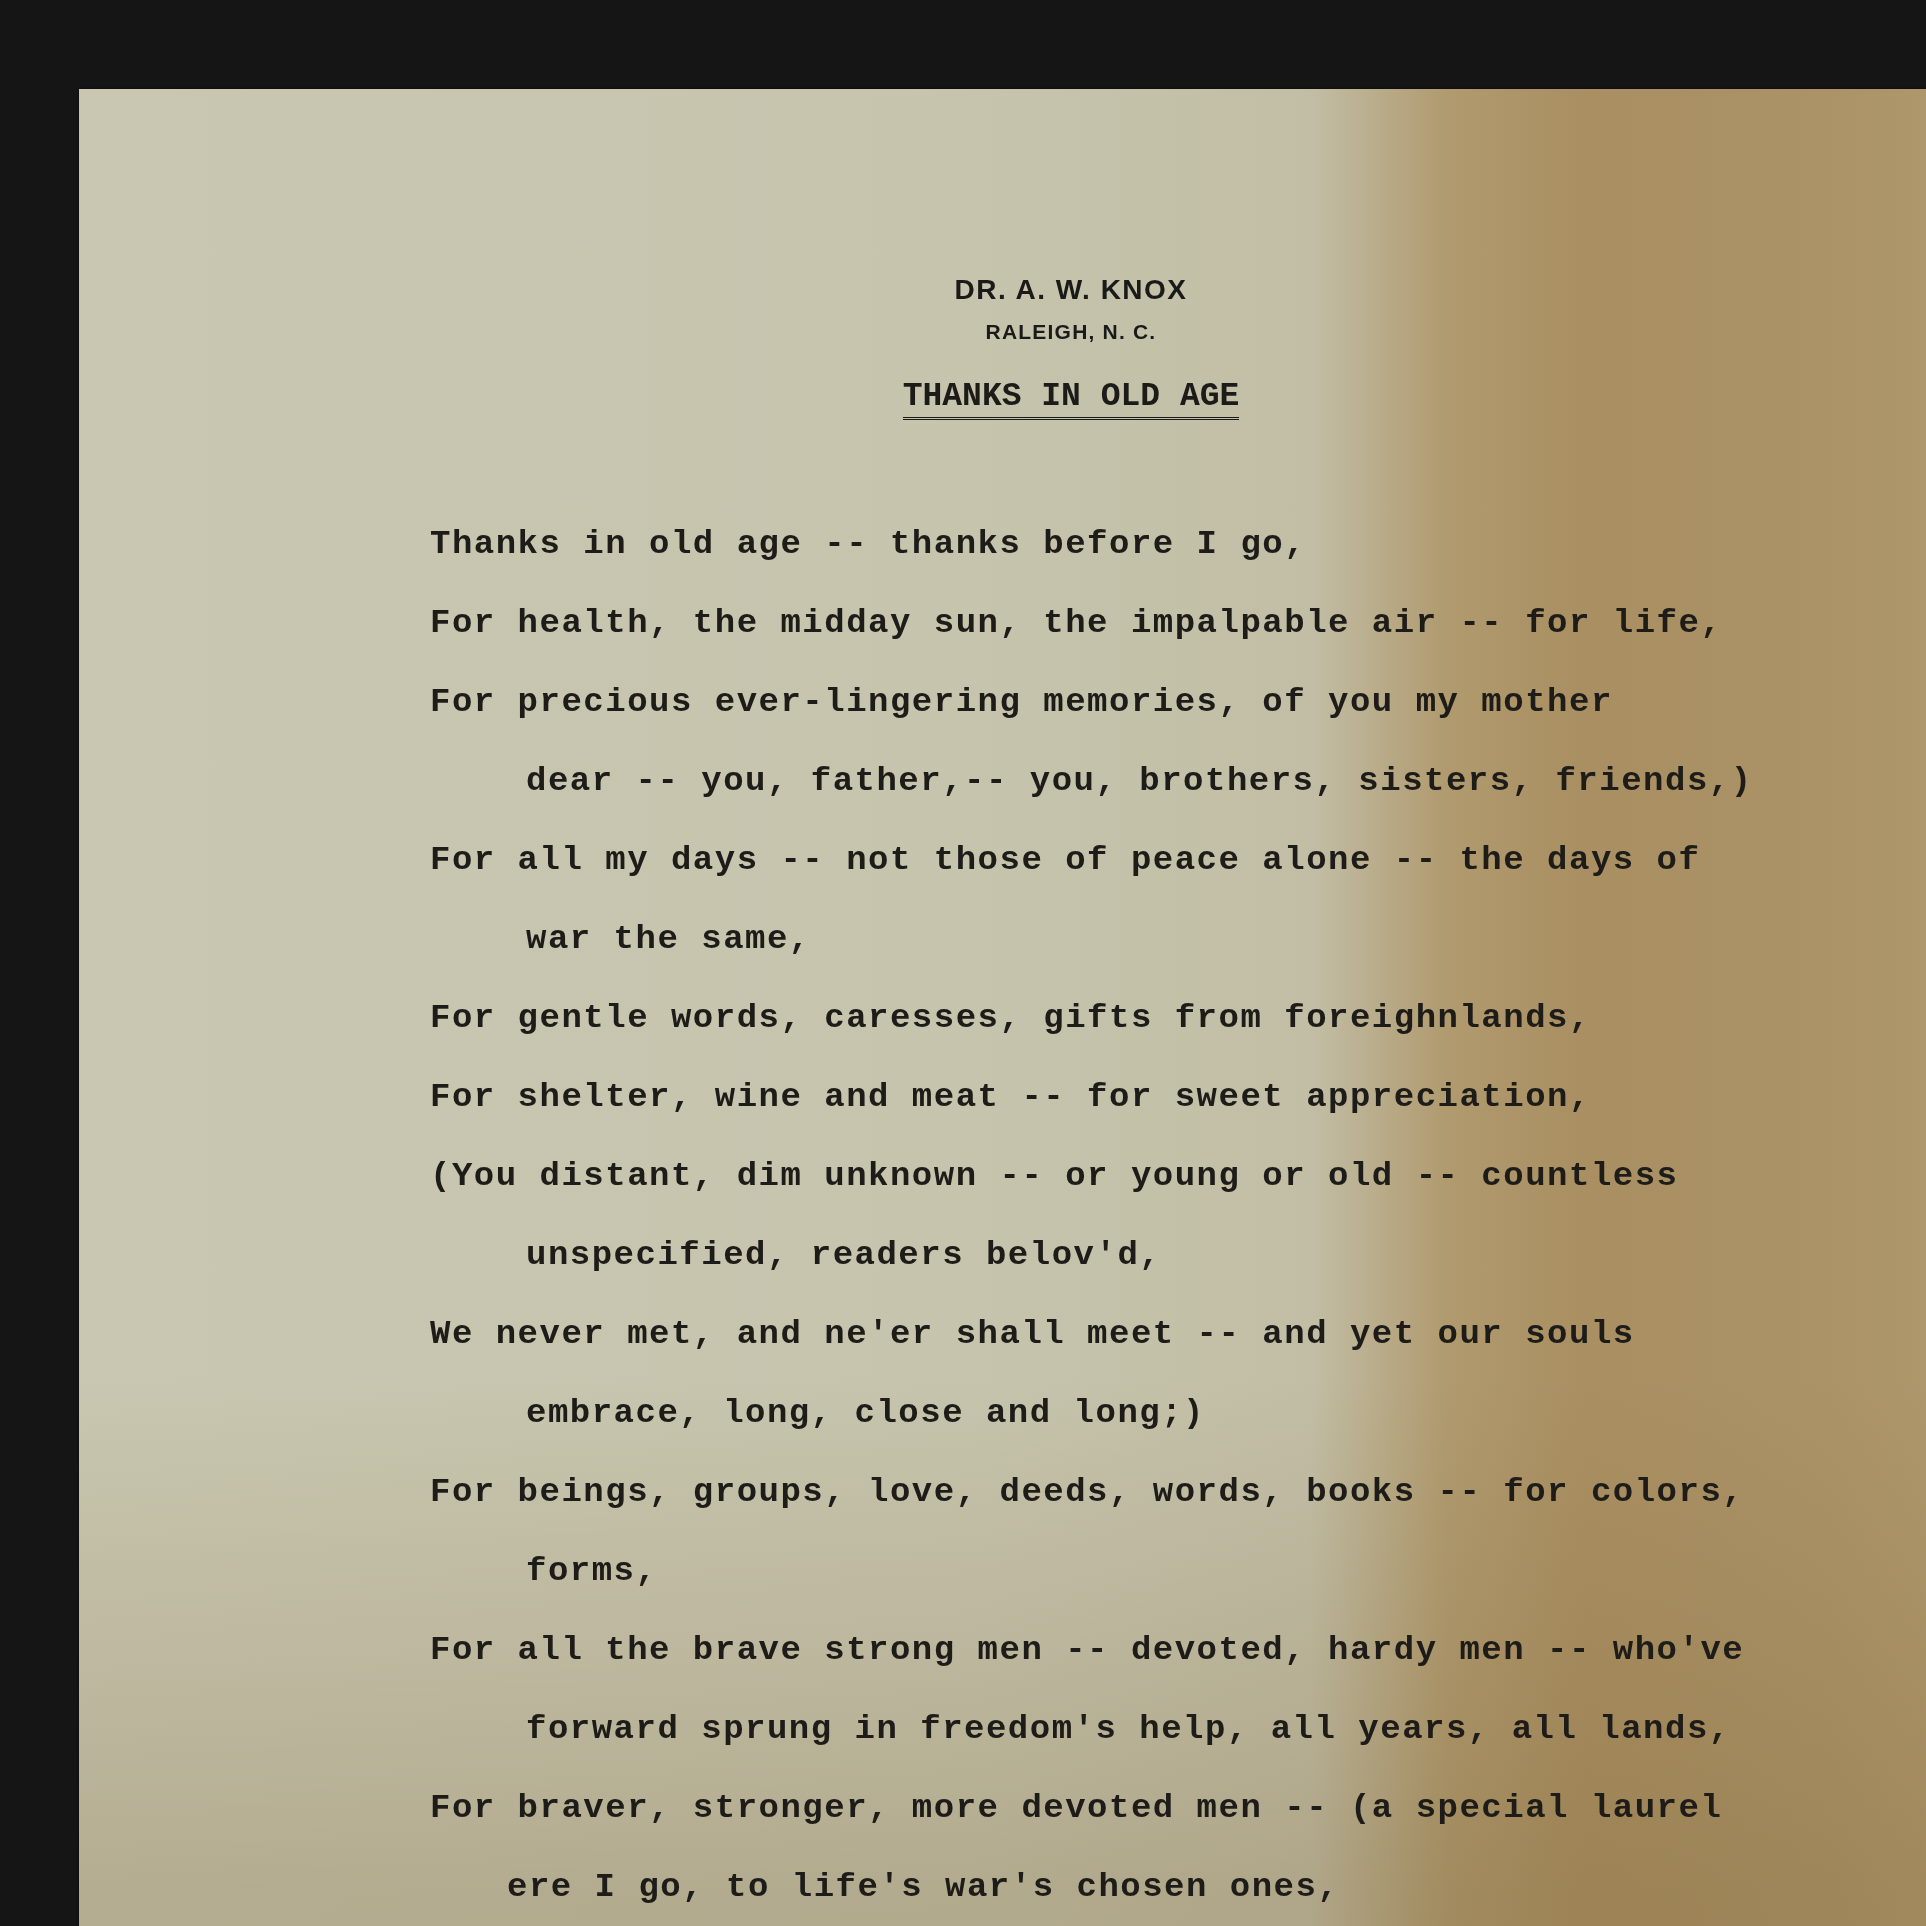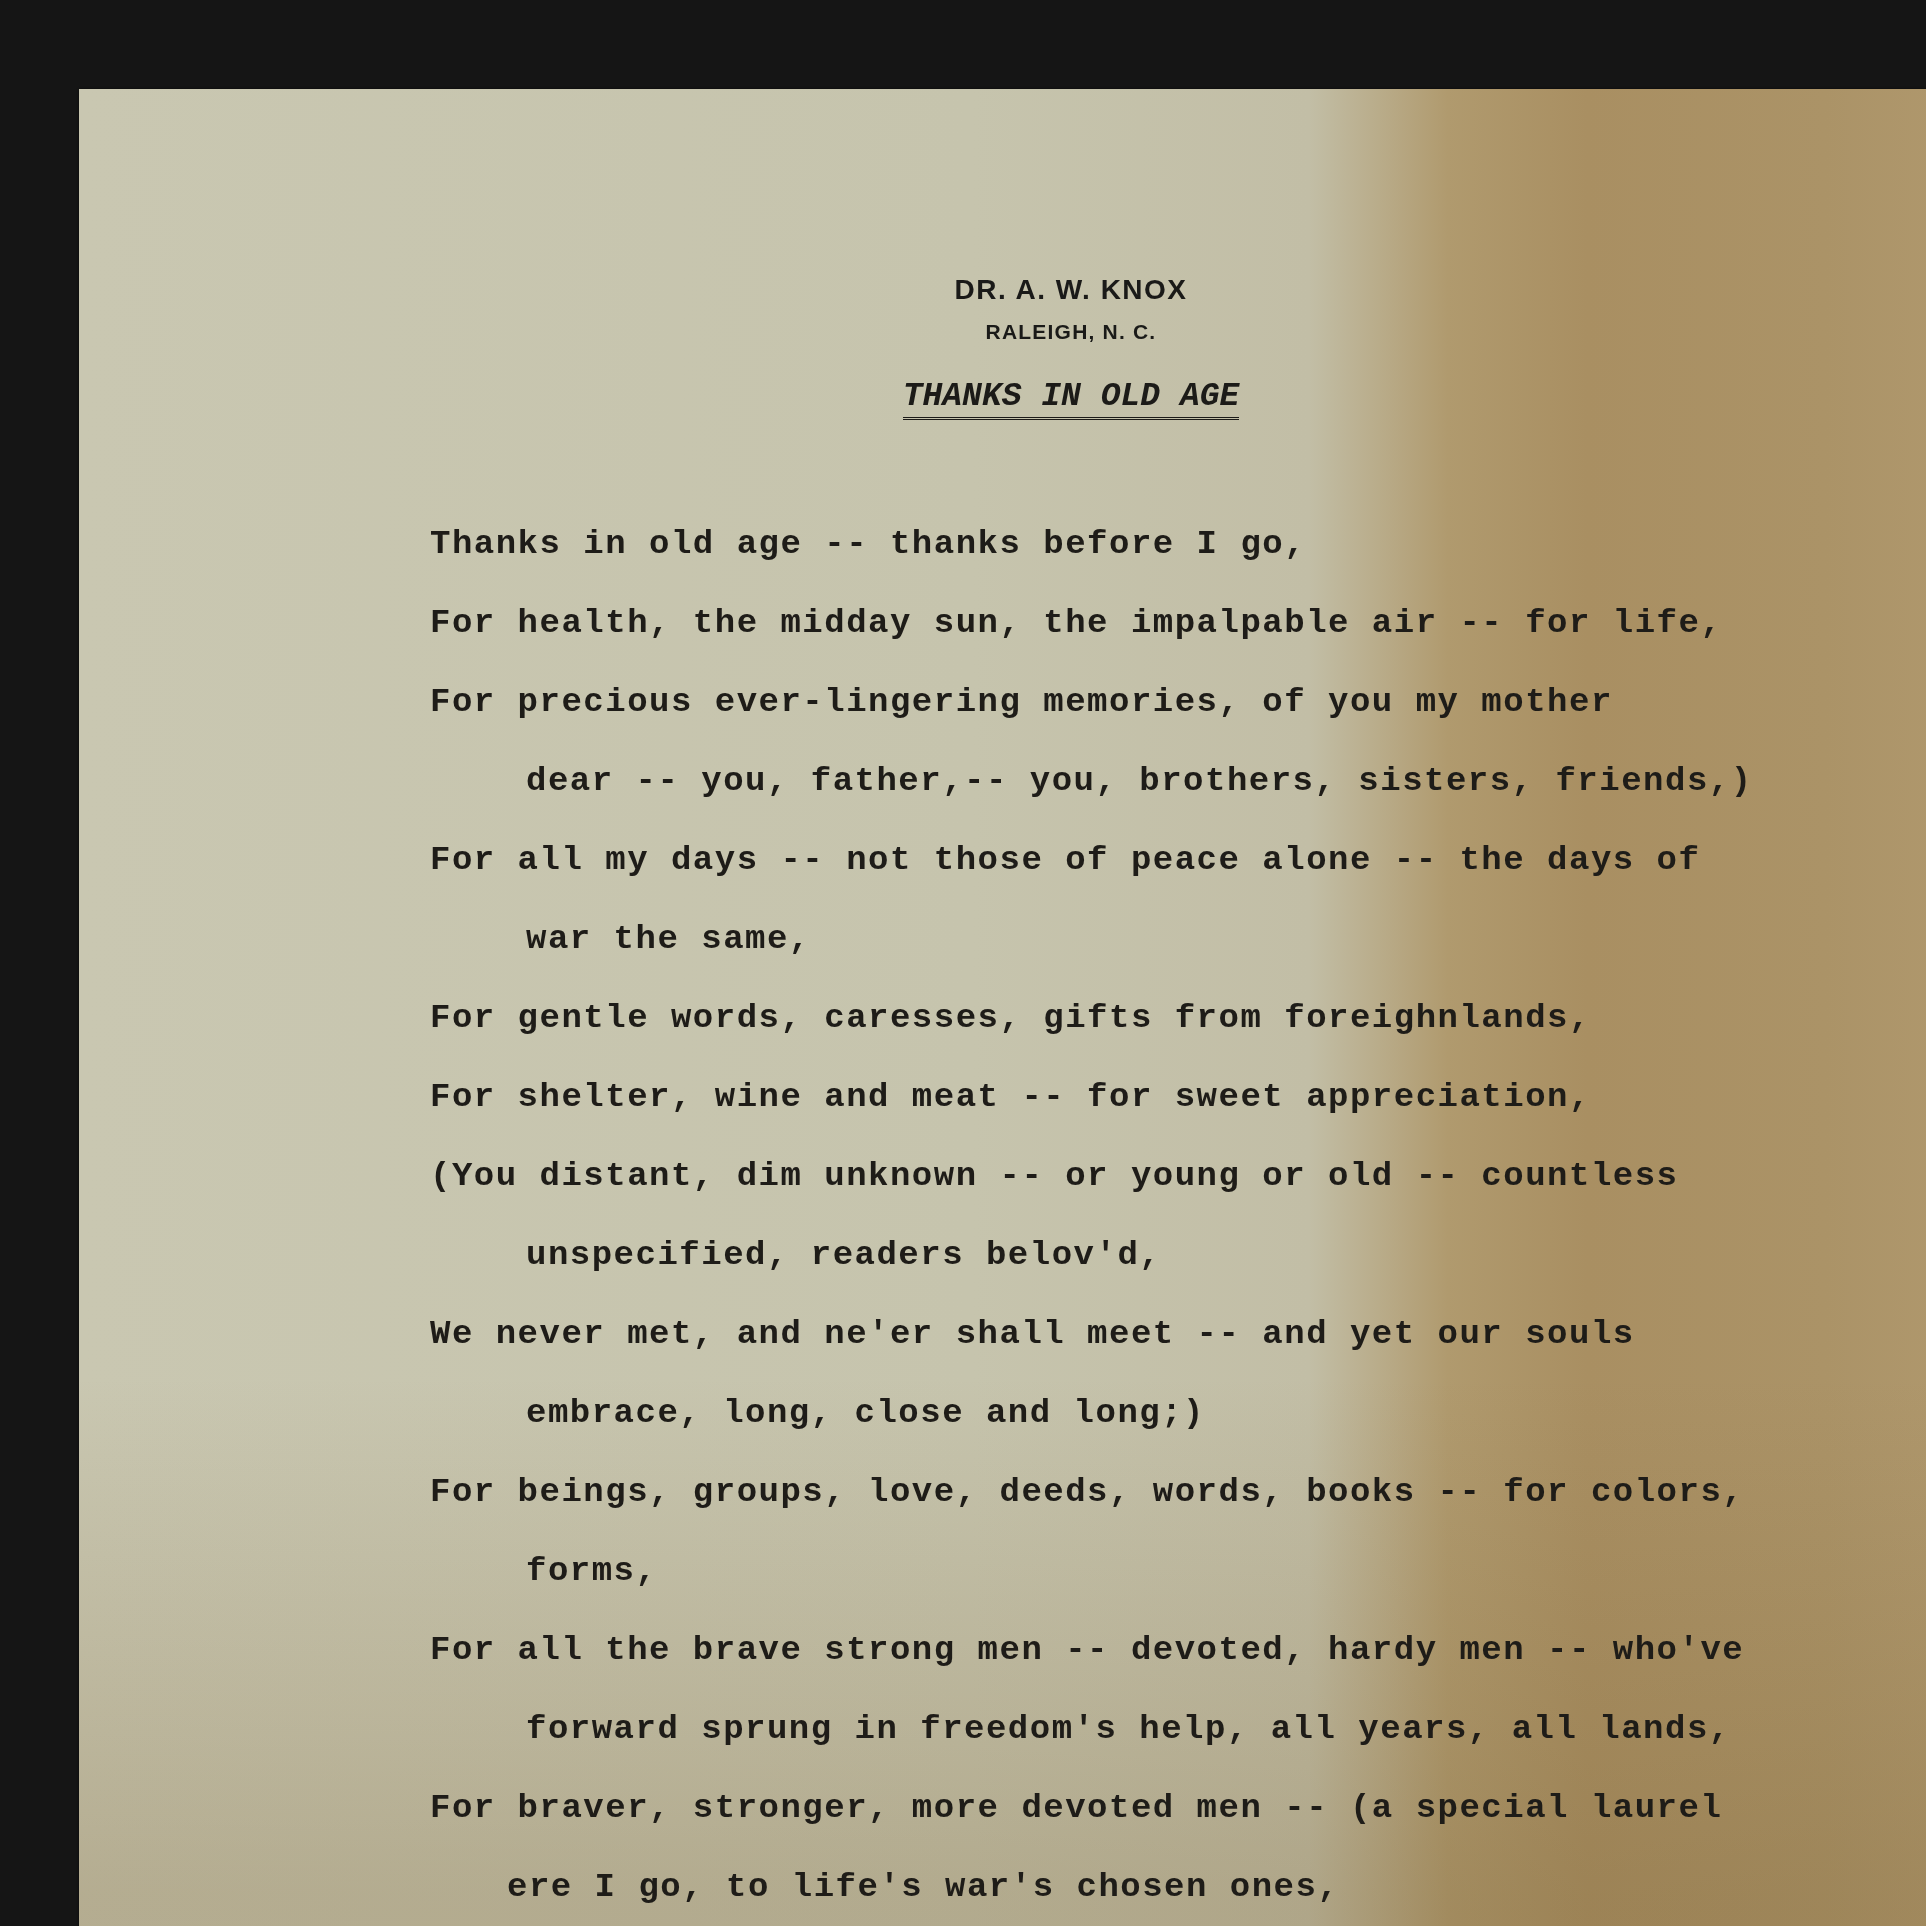--- a/index.html
+++ b/index.html
@@ -37,21 +37,20 @@
     .lh-city { top: 231px; font-size: 21px; letter-spacing: 1.2px; }
     .title {
       position: absolute; left: 0; width: 100%; top: 289px;
       text-align: center; z-index: 2;
     }
     .title span {
       font-family: "Liberation Mono", monospace;
       font-weight: bold; font-size: 33px; color: #1c1b18;
       border-bottom: 3.9px double #1c1b18;
       padding-bottom: 1.5px;
-      font-style: italic;
     }
     .poem {
       position: absolute; left: 351px; top: 416px;
       width: 1618px; z-index: 2;
       font-family: "Liberation Mono", monospace;
       font-weight: bold; font-size: 34px; color: #1e1c18;
       letter-spacing: 1.5px;
     }
     .line { height: 79px; line-height: 79px; white-space: pre; }
     .indent { padding-left: 96px; }

